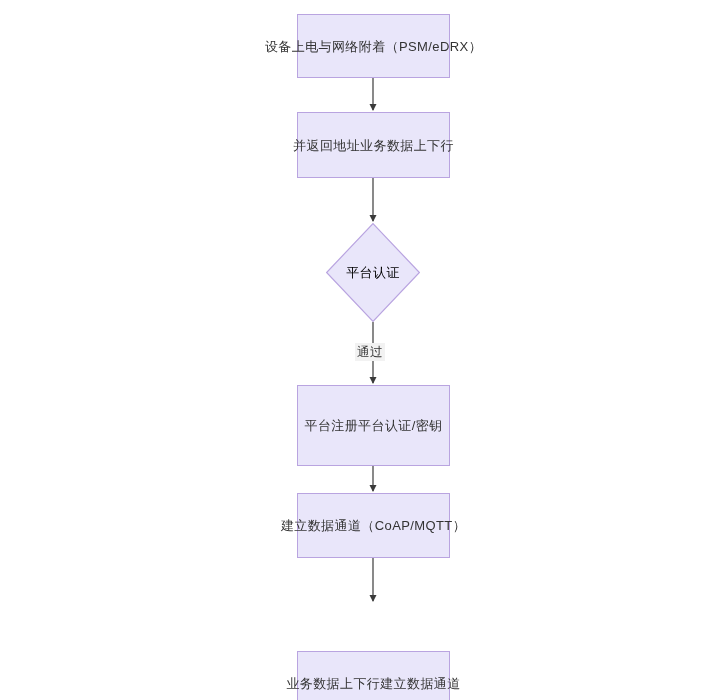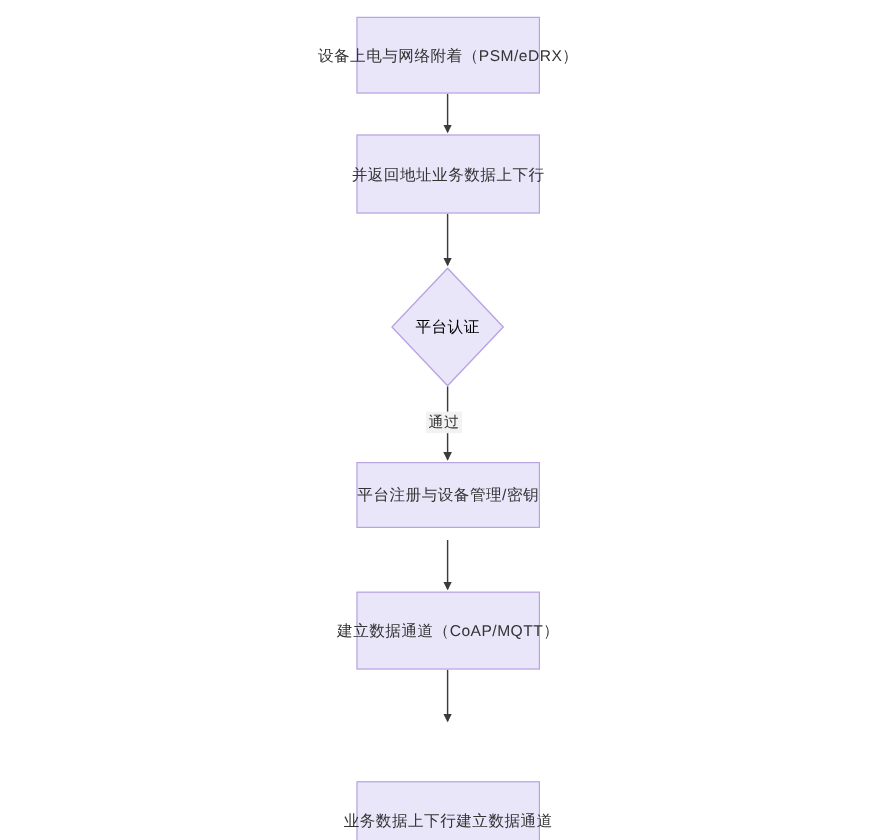--- a/index.html
+++ b/index.html
@@ -35,21 +35,21 @@
     text-align: center;
     white-space: nowrap;
   }
   .node .line {
     display: block;
   }
   
   .rect { left: 297px; width: 153px; }
   #node-power-attach  { top: 14px;  height: 64px; }
   #node-bootstrap     { top: 112px; height: 66px; }
-  #node-register      { top: 385px; height: 55px; }
+  #node-register      { top: 385px; height: 81px; }
   #node-data-channel  { top: 493px; height: 65px; }
   #node-service-data  { top: 603px; height: 64px; margin-top: 48px; }
 
   
   #node-auth-decision {
     left: 326px;
     top: 223px;
     width: 94px;
     height: 99px;
     background: transparent;
@@ -132,21 +132,21 @@
     <svg class="diamond-shape" viewBox="0 0 94 99" preserveAspectRatio="none" xmlns="http://www.w3.org/2000/svg">
       <polygon points="47,0.6 93.4,49.5 47,98.4 0.6,49.5" fill="#e9e6fa" stroke="#b9a4e0" stroke-width="1.2"></polygon>
     </svg>
     <span class="diamond-label">平台认证</span>
   </div>
 
   <span class="edge-label" id="edge-label-pass">通过</span>
 
   <div class="node rect" id="node-register">
     <span class="line">平台注册</span>
-    <span class="line">与设备管理/密钥</span>
+    <span class="line">平台认证/密钥</span>
   </div>
 
   <div class="node rect" id="node-data-channel">
     <span class="line">建立数据通道</span>
     <span class="line">（CoAP/MQTT）</span>
   </div>
 
   <div class="node rect" id="node-service-data">
     <span class="line">业务数据上下行</span>
     <span class="line">建立数据通道</span>

